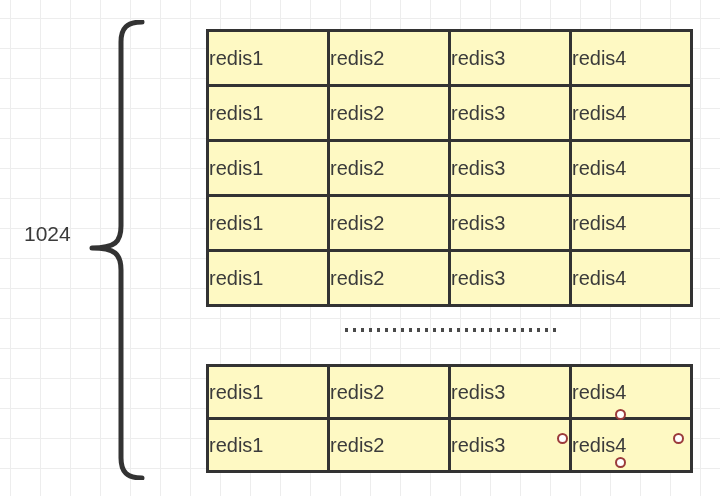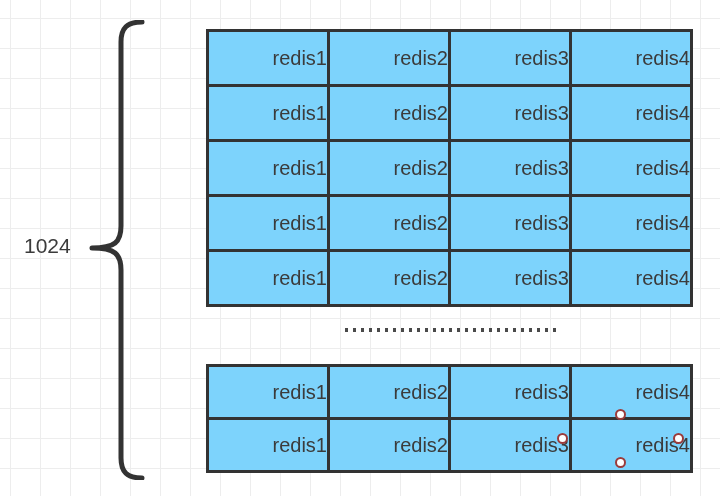--- a/index.html
+++ b/index.html
@@ -31,26 +31,26 @@
     position: absolute;
     border-collapse: collapse;
     table-layout: fixed;
     background: #ffffff;
     border: 3px solid #333333;
   }
   .redis-table td {
     width: 118px;
     height: 52px;
     border: 3px solid #333333;
-    text-align: right;
+    text-align: left;
     vertical-align: middle;
     font-size: 20px;
     color: #3b3b3b;
     font-family: "Liberation Sans", sans-serif;
-    background: #7dd3fc;
+    background: #fef9c3;
     padding: 0;
     line-height: 1;
   }
 
   #table-top  { left: 206px; top: 29px; }
   #table-bottom { left: 206px; top: 364px; }
   #table-bottom td { height: 50px; }
 
   
   #ellipsis-row {
@@ -71,21 +71,21 @@
     position: absolute;
     left: 85px;
     top: 20px;
     width: 70px;
     height: 460px;
     pointer-events: none;
   }
   #brace-label {
     position: absolute;
     left: 24px;
-    top: 234px;
+    top: 222px;
     font-size: 21px;
     color: #3b3b3b;
     font-family: "Liberation Sans", sans-serif;
     white-space: nowrap;
   }
 
   
   .handle {
     position: absolute;
     width: 11px;

